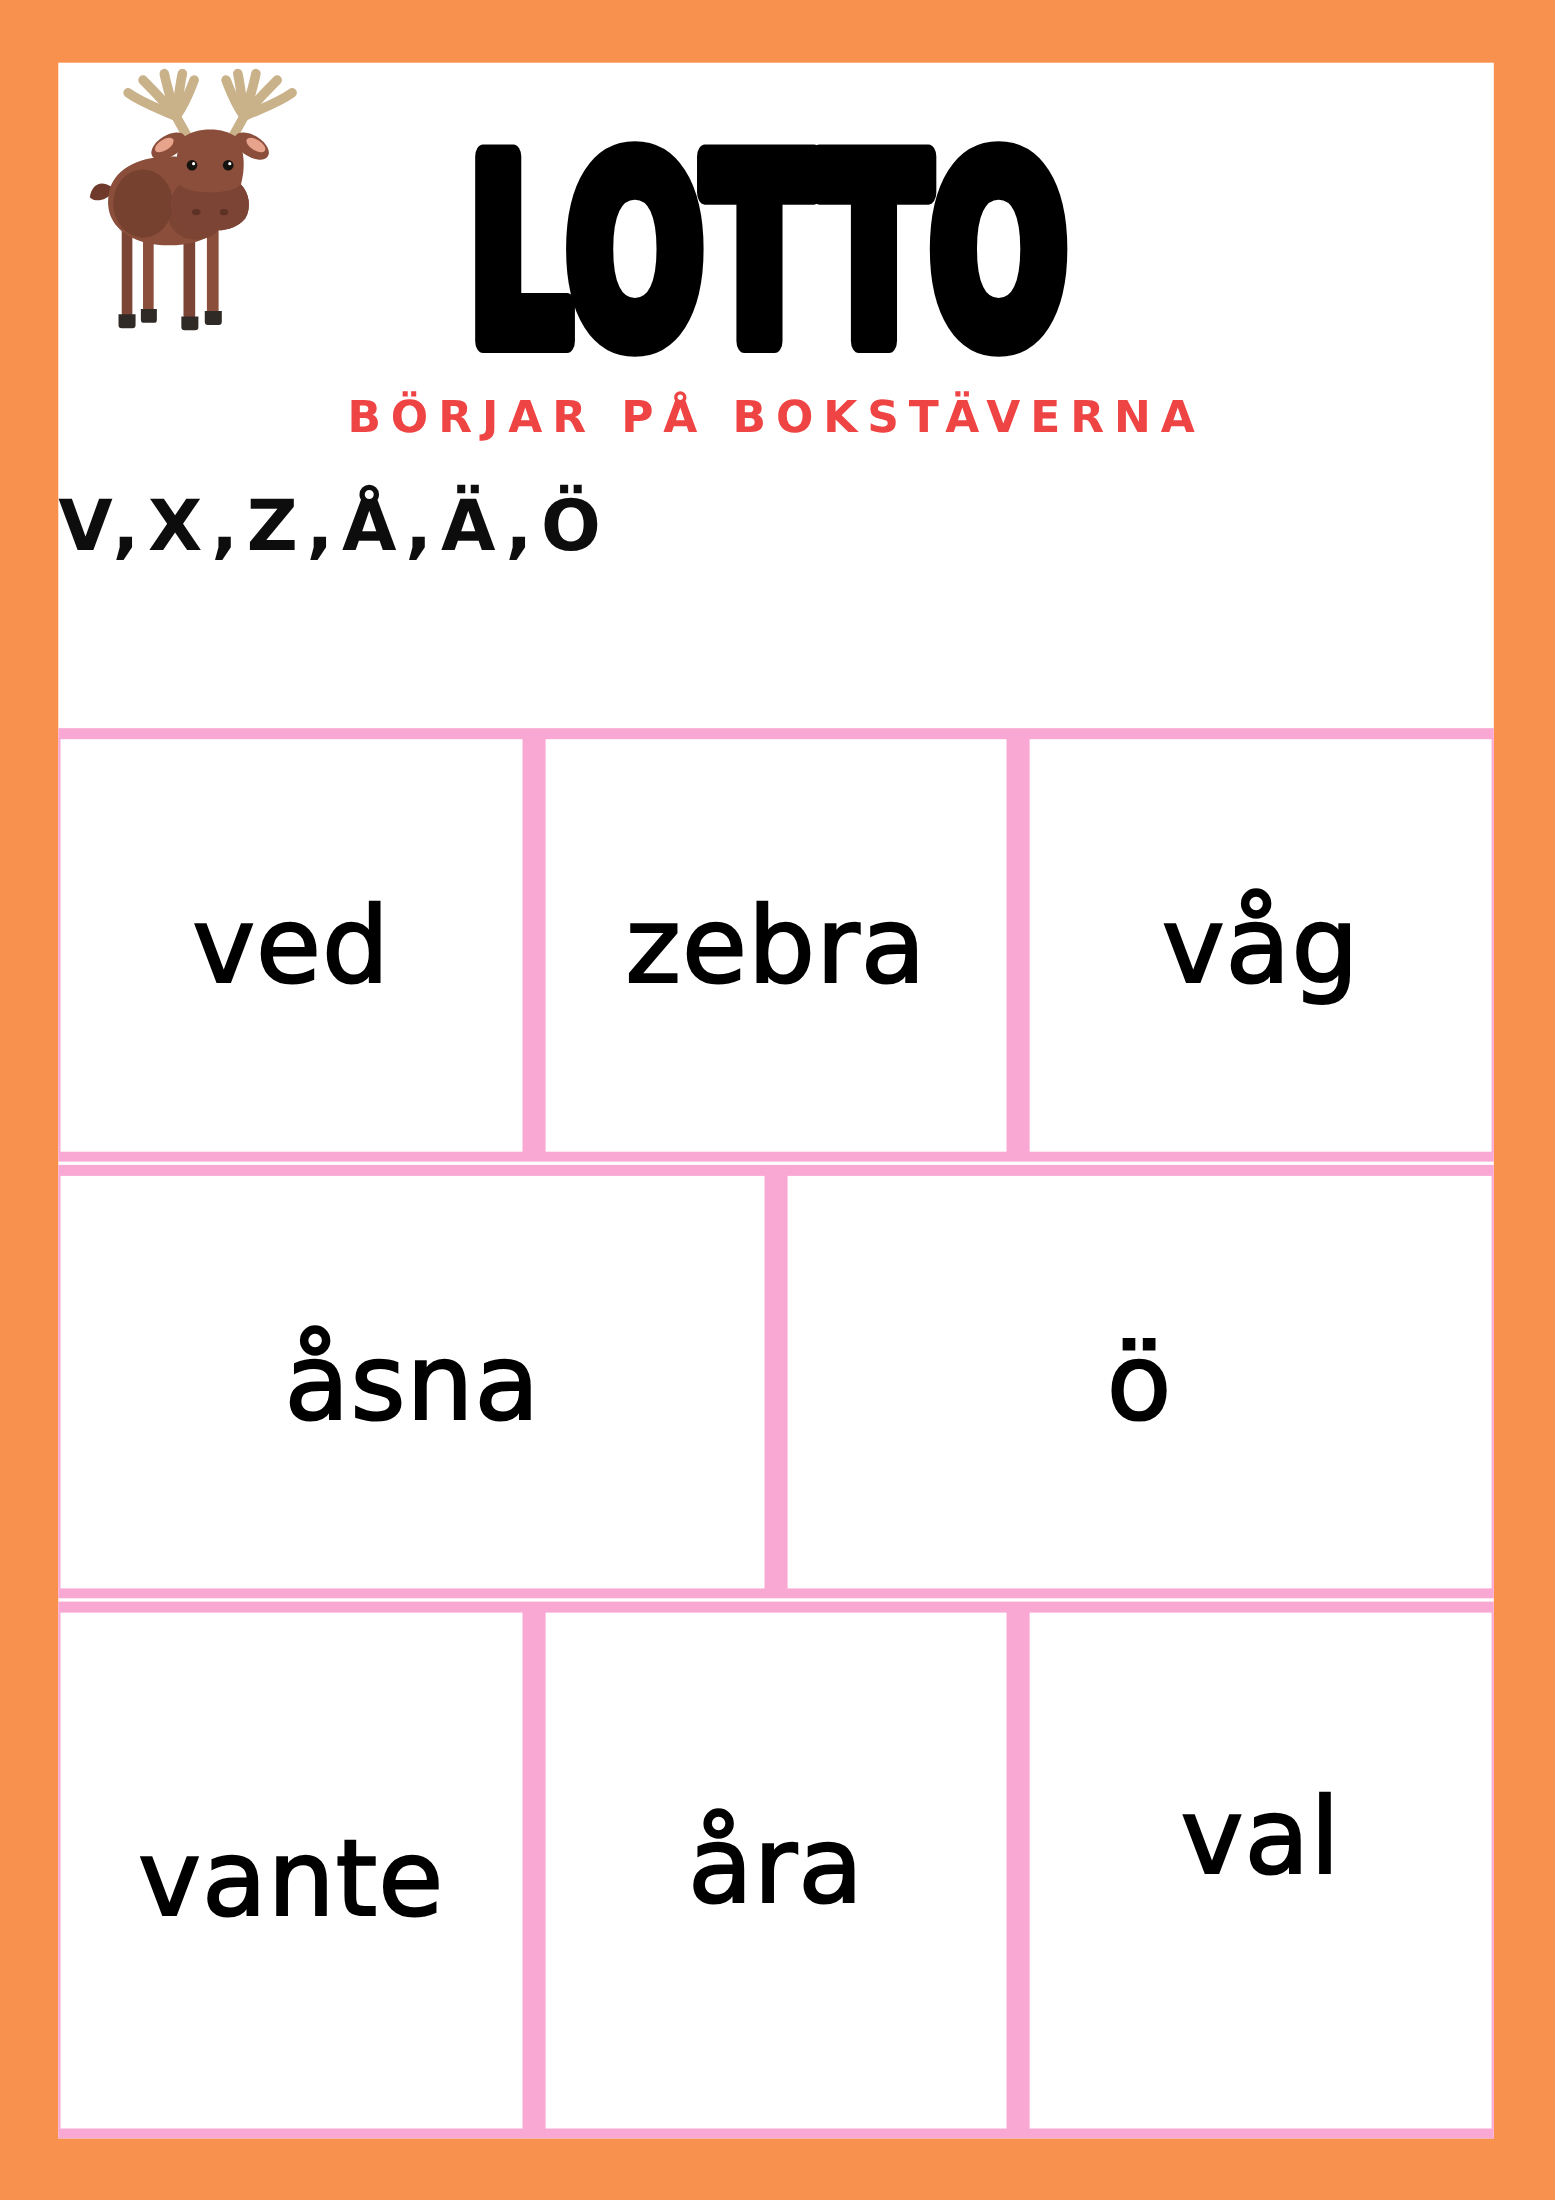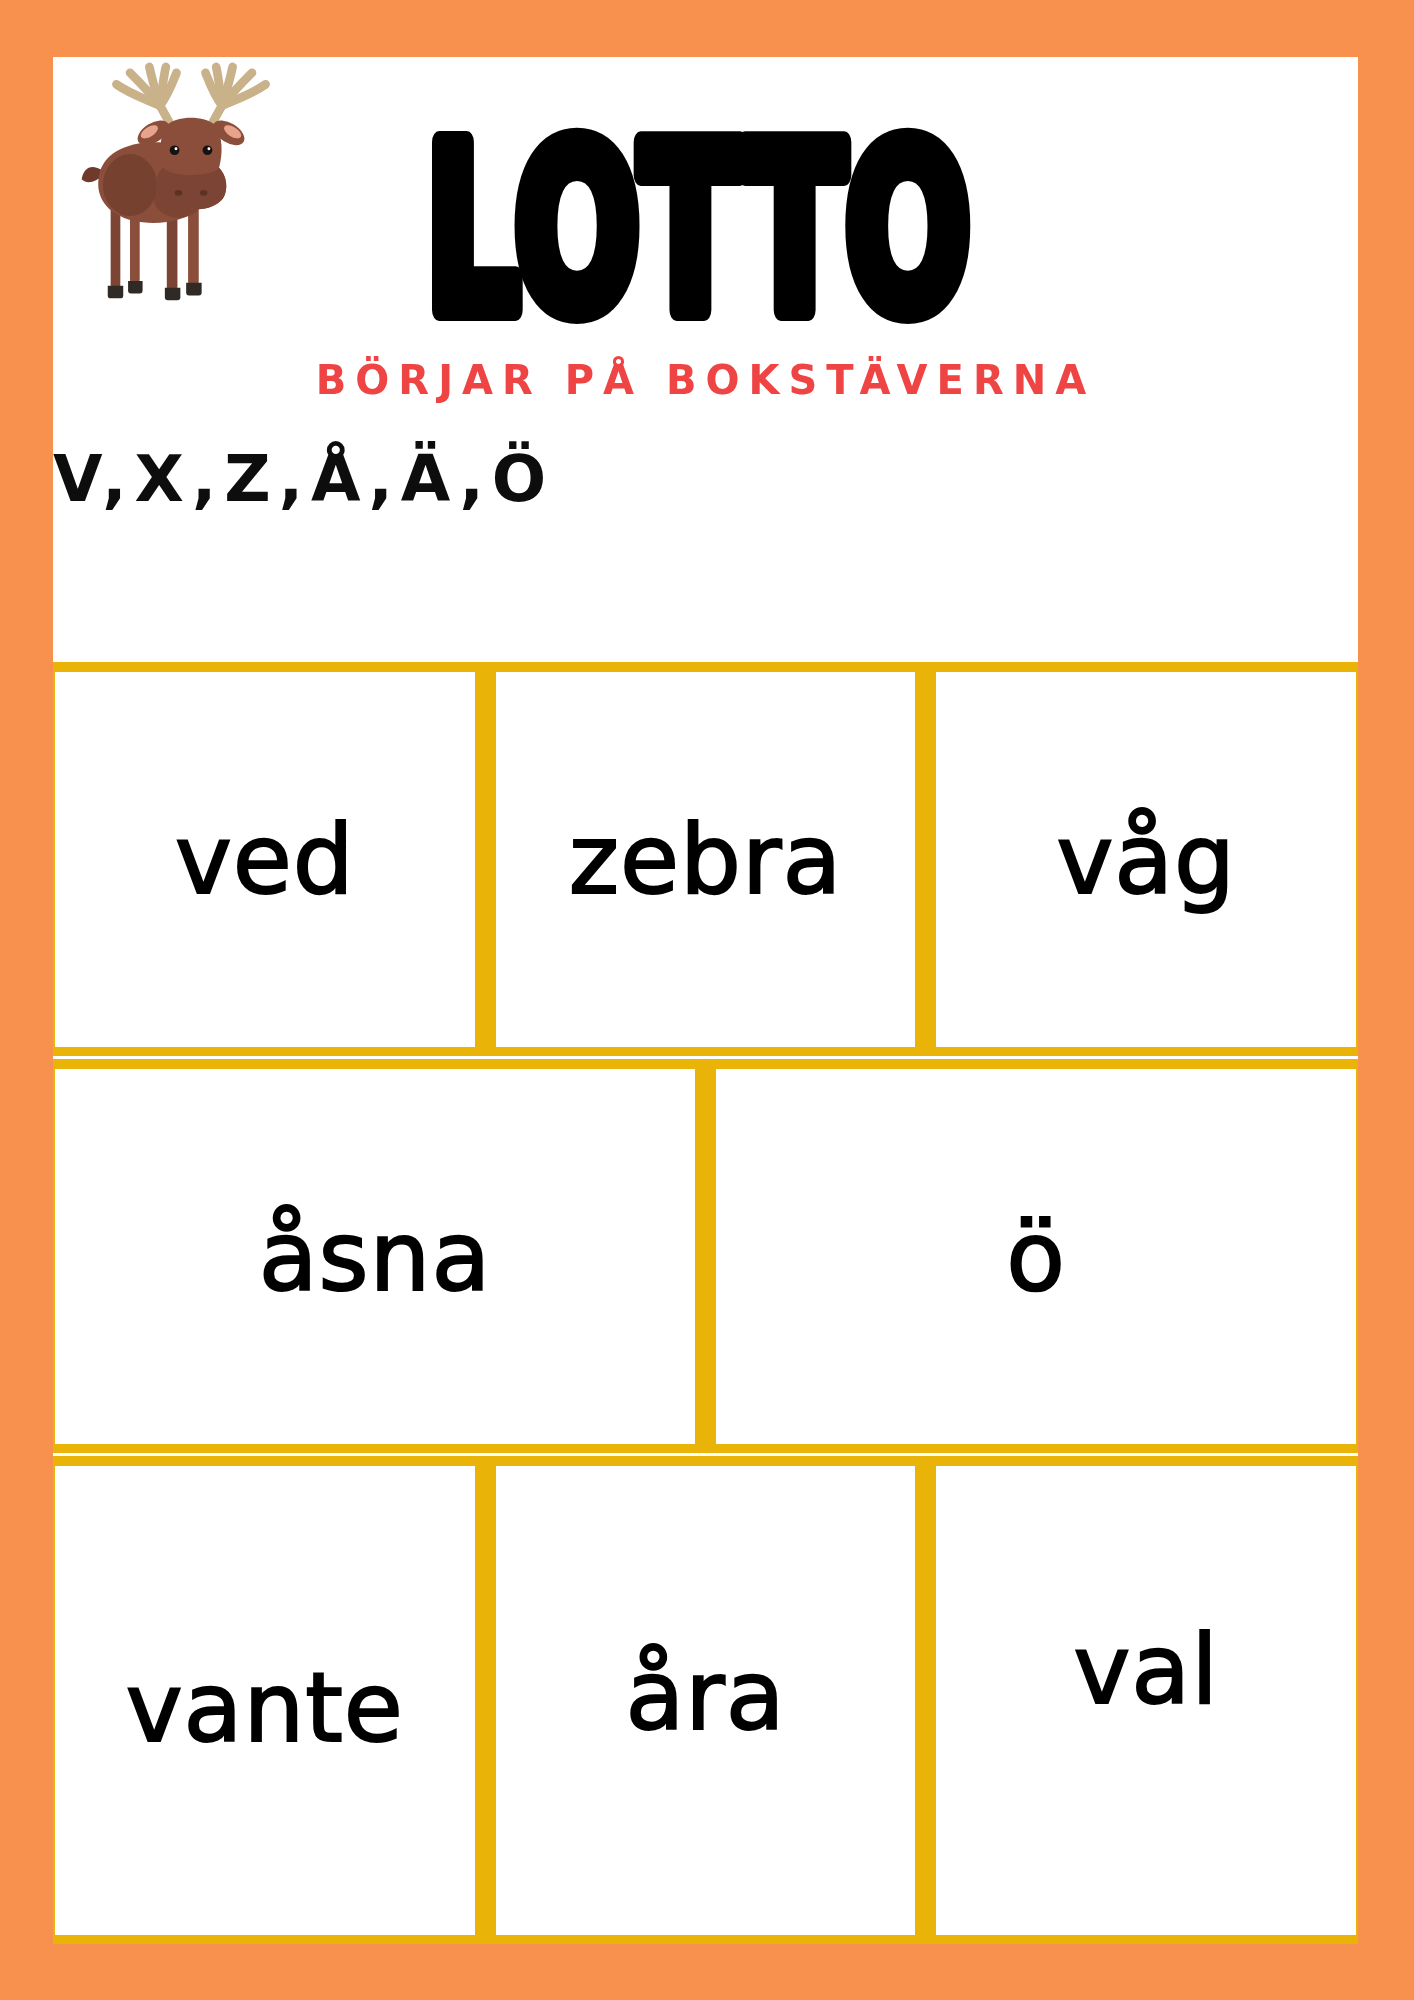--- a/index.html
+++ b/index.html
@@ -27,21 +27,21 @@
     position:absolute;left:0;right:0;top:384px;
     font-size:64px;font-weight:bold;color:#0d0d0d;
     letter-spacing:8px;line-height:1.2;white-space:nowrap;
   }
   
   .grid{
     position:absolute;left:53px;top:662px;width:1305px;height:1282px;
     background:#ffffff;display:flex;flex-direction:column;
   }
   .row-group{
-    background:#eab308;
+    background:#f9a8d4;
     display:flex;gap:21px;
     padding:10px 2px 9px 2px;box-sizing:border-box;
     margin-bottom:3px;
   }
   .row-group.r1{height:424px;}
   .row-group.r2{height:423px;justify-content:center;}
   .row-group.r3{height:525px;margin-bottom:0;}
   .card{
     flex:1;background:#ffffff;
     display:flex;align-items:center;justify-content:center;

